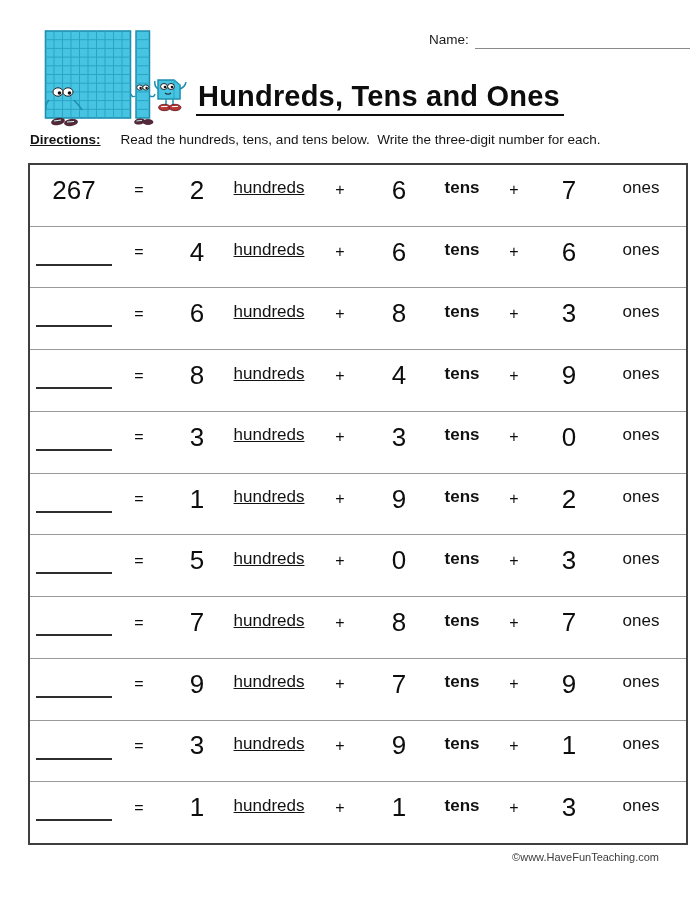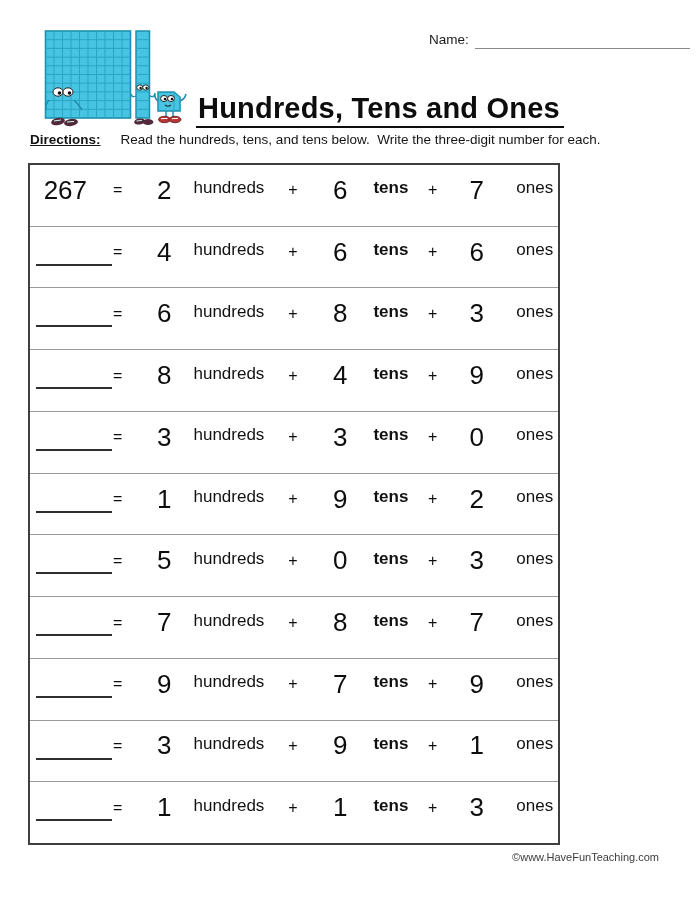--- a/index.html
+++ b/index.html
@@ -9,47 +9,47 @@
     overflow:hidden;
   }
   .page{position:absolute;inset:0;}
 
   
   .blocks-art{position:absolute;left:44px;top:26px;}
   .name-row{position:absolute;left:393px;top:32px;display:flex;align-items:flex-end;width:297px;}
   .name-label{font-size:13.5px;color:#1a1a1a;padding-bottom:2px;margin-left:36px;}
   .name-line{flex:1;height:16px;border-bottom:1.5px solid #8a8a8a;margin-left:6px;}
 
-  .title-row{position:absolute;left:154px;top:84px;display:flex;align-items:flex-end;text-align:right;}
+  .title-row{position:absolute;left:154px;top:72px;display:flex;align-items:flex-end;text-align:right;}
   .title-cube{margin-right:6px;margin-bottom:2px;}
   .page-title{
     font-size:29px;font-weight:700;letter-spacing:.2px;color:#0d0d0d;
     border-bottom:2.5px solid #0d0d0d;padding:0 4px 3px 2px;line-height:1.05;
     font-weight:600;
   }
 
   .directions{position:absolute;left:30px;top:132px;font-size:13.5px;color:#141414;white-space:pre;}
   .dir-label{font-weight:bold;text-decoration:underline;margin-right:20px;}
 
   
   .wtable{
-    position:absolute;left:28px;top:163px;width:532px;height:682px;
+    position:absolute;left:28px;top:163px;width:660px;height:682px;
     border:2px solid #3f3f3f;box-sizing:border-box;background:#fff;
     display:flex;flex-direction:column;
   }
   .row{flex:1;display:flex;border-top:1px solid #9a9a9a;}
   .row:first-child{border-top:none;}
   .cell{
     display:flex;align-items:center;justify-content:center;
     padding-bottom:10px;box-sizing:border-box;position:relative;
   }
   .c-answer{width:88px;}
   .c-eq   {width:42px;}
   .c-hd   {width:74px;}
-  .c-hl   {width:70px;}
+  .c-hl   {width:70px;text-decoration:underline;}
   .c-p1   {width:72px;}
   .c-td   {width:46px;}
   .c-tl   {width:80px;font-weight:bold;}
   .c-p2   {width:24px;}
   .c-od   {width:86px;}
   .c-ol   {width:58px;}
   .digit{font-size:26px;color:#0d0d0d;}
   .lab{font-size:17px;color:#121212;transform:translateY(-2px);}
   .sym{font-size:16px;color:#0d0d0d;}
   .answer-text{font-size:26px;color:#0d0d0d;}

